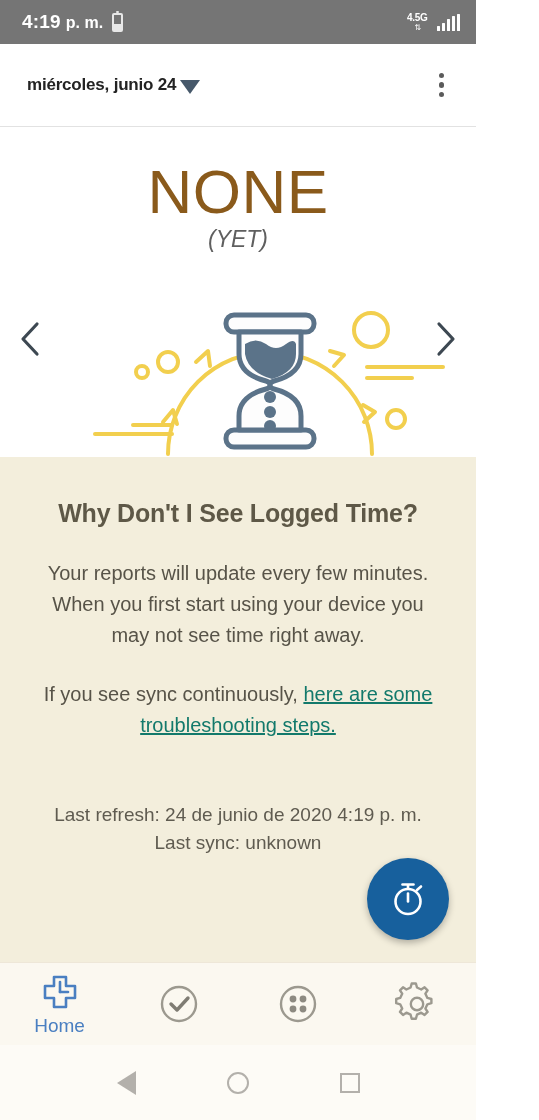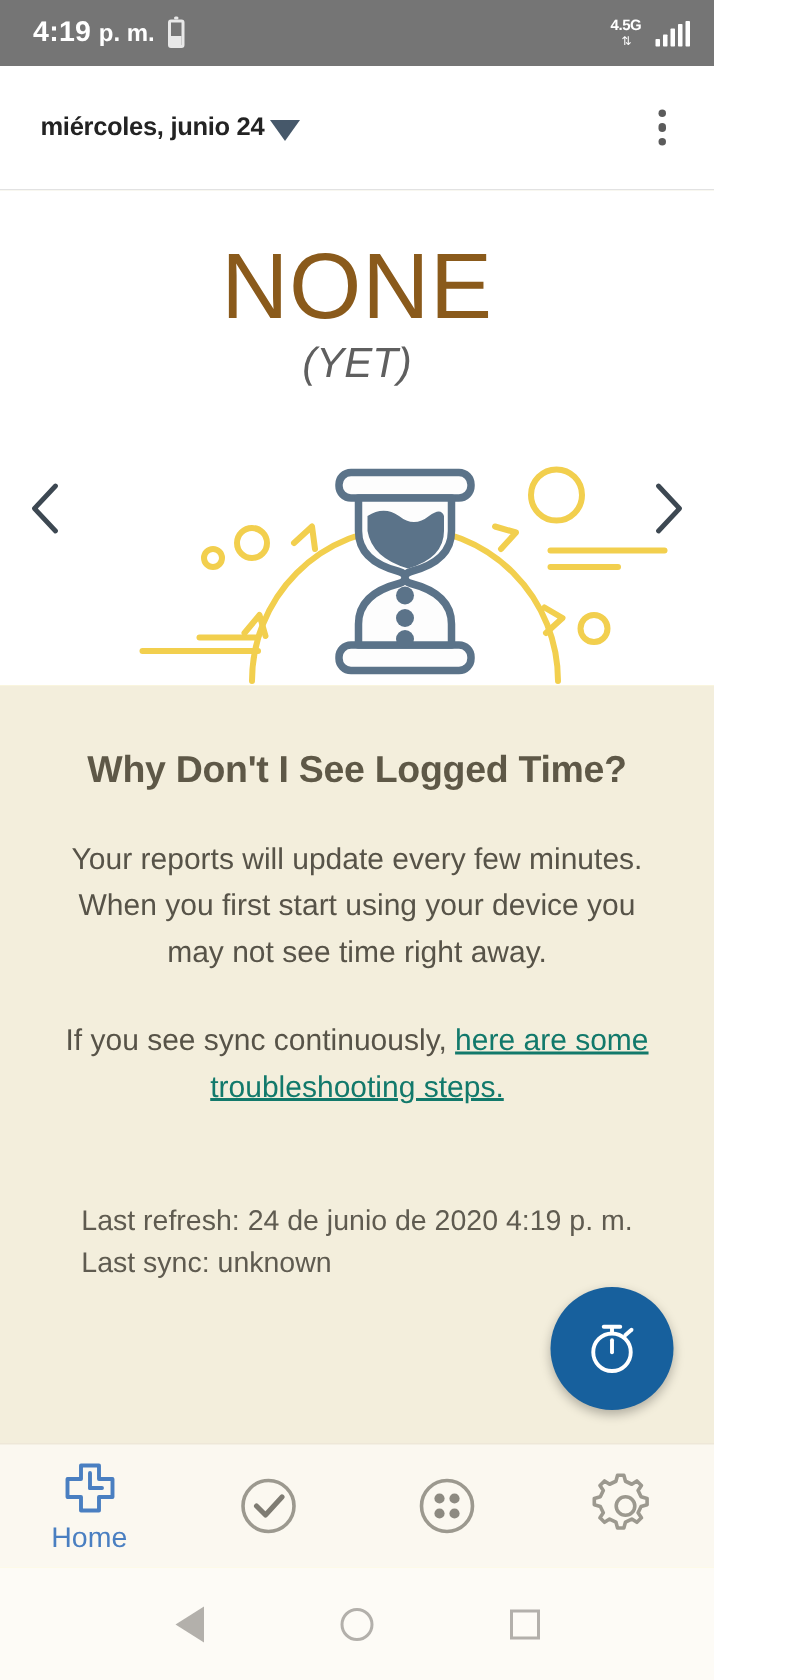--- a/index.html
+++ b/index.html
@@ -6,21 +6,21 @@
   html, body {
     width: 539px; height: 1120px;
     font-family: "Liberation Sans", sans-serif;
     background: #ffffff;
     overflow: hidden;
   }
   .phone {
     position: relative;
     width: 476px; height: 1120px;
     display: flex; flex-direction: column;
-    background: #fef9c3;
+    background: #4d7c0f;
   }
 
   
   .statusbar {
     height: 44px; flex: 0 0 44px;
     background: #757575;
     display: flex; align-items: center; justify-content: space-between;
     padding: 0 16px 0 22px;
     color: #ffffff;
   }
@@ -73,21 +73,21 @@
     padding-top: 30px;
   }
   .hero-label {
     font-size: 22px; color: #6e6e6e; letter-spacing: 1.2px; font-weight: normal;
   }
   .hero-value {
     font-size: 62px; color: #8a5a1b; font-weight: normal;
     letter-spacing: .5px; line-height: 1.05; margin-top: 2px;
   }
   .hero-sub {
-    font-size: 28px; color: #5f5f5f; font-style: italic; margin-top: 2px; text-align: center;
+    font-size: 23px; color: #5f5f5f; font-style: italic; margin-top: 2px; text-align: center;
   }
   .chev {
     position: absolute; top: 190px; width: 44px; height: 44px;
     display: flex; align-items: center; justify-content: center;
   }
   .chev-left { left: 8px; }
   .chev-right { right: 8px; }
   .chev svg { display: block; }
 
   .illustration { position: absolute; left: 0; top: 155px; width: 539px; height: 175px; }
@@ -106,21 +106,21 @@
   .info-body {
     margin-top: 30px; font-size: 20px; color: #575348; text-align: center;
     line-height: 1.55; max-width: 420px;
   }
   .info-link-para {
     margin-top: 28px; font-size: 20px; color: #575348; text-align: center;
     line-height: 1.55; max-width: 420px;
   }
   .info-link { color: #12796b; text-decoration: underline; }
   .meta {
-    margin-top: 60px; font-size: 19px; color: #5f5b50; text-align: left;
+    margin-top: 60px; font-size: 19px; color: #5f5b50; text-align: center;
     line-height: 1.45; max-width: 400px;
   }
   .meta-line { display: block; }
 
   .fab {
     position: absolute; right: 27px; bottom: 22px;
     width: 82px; height: 82px; border-radius: 50%;
     background: #17609d;
     display: flex; align-items: center; justify-content: center;
     box-shadow: 0 3px 7px rgba(0,0,0,.28);

